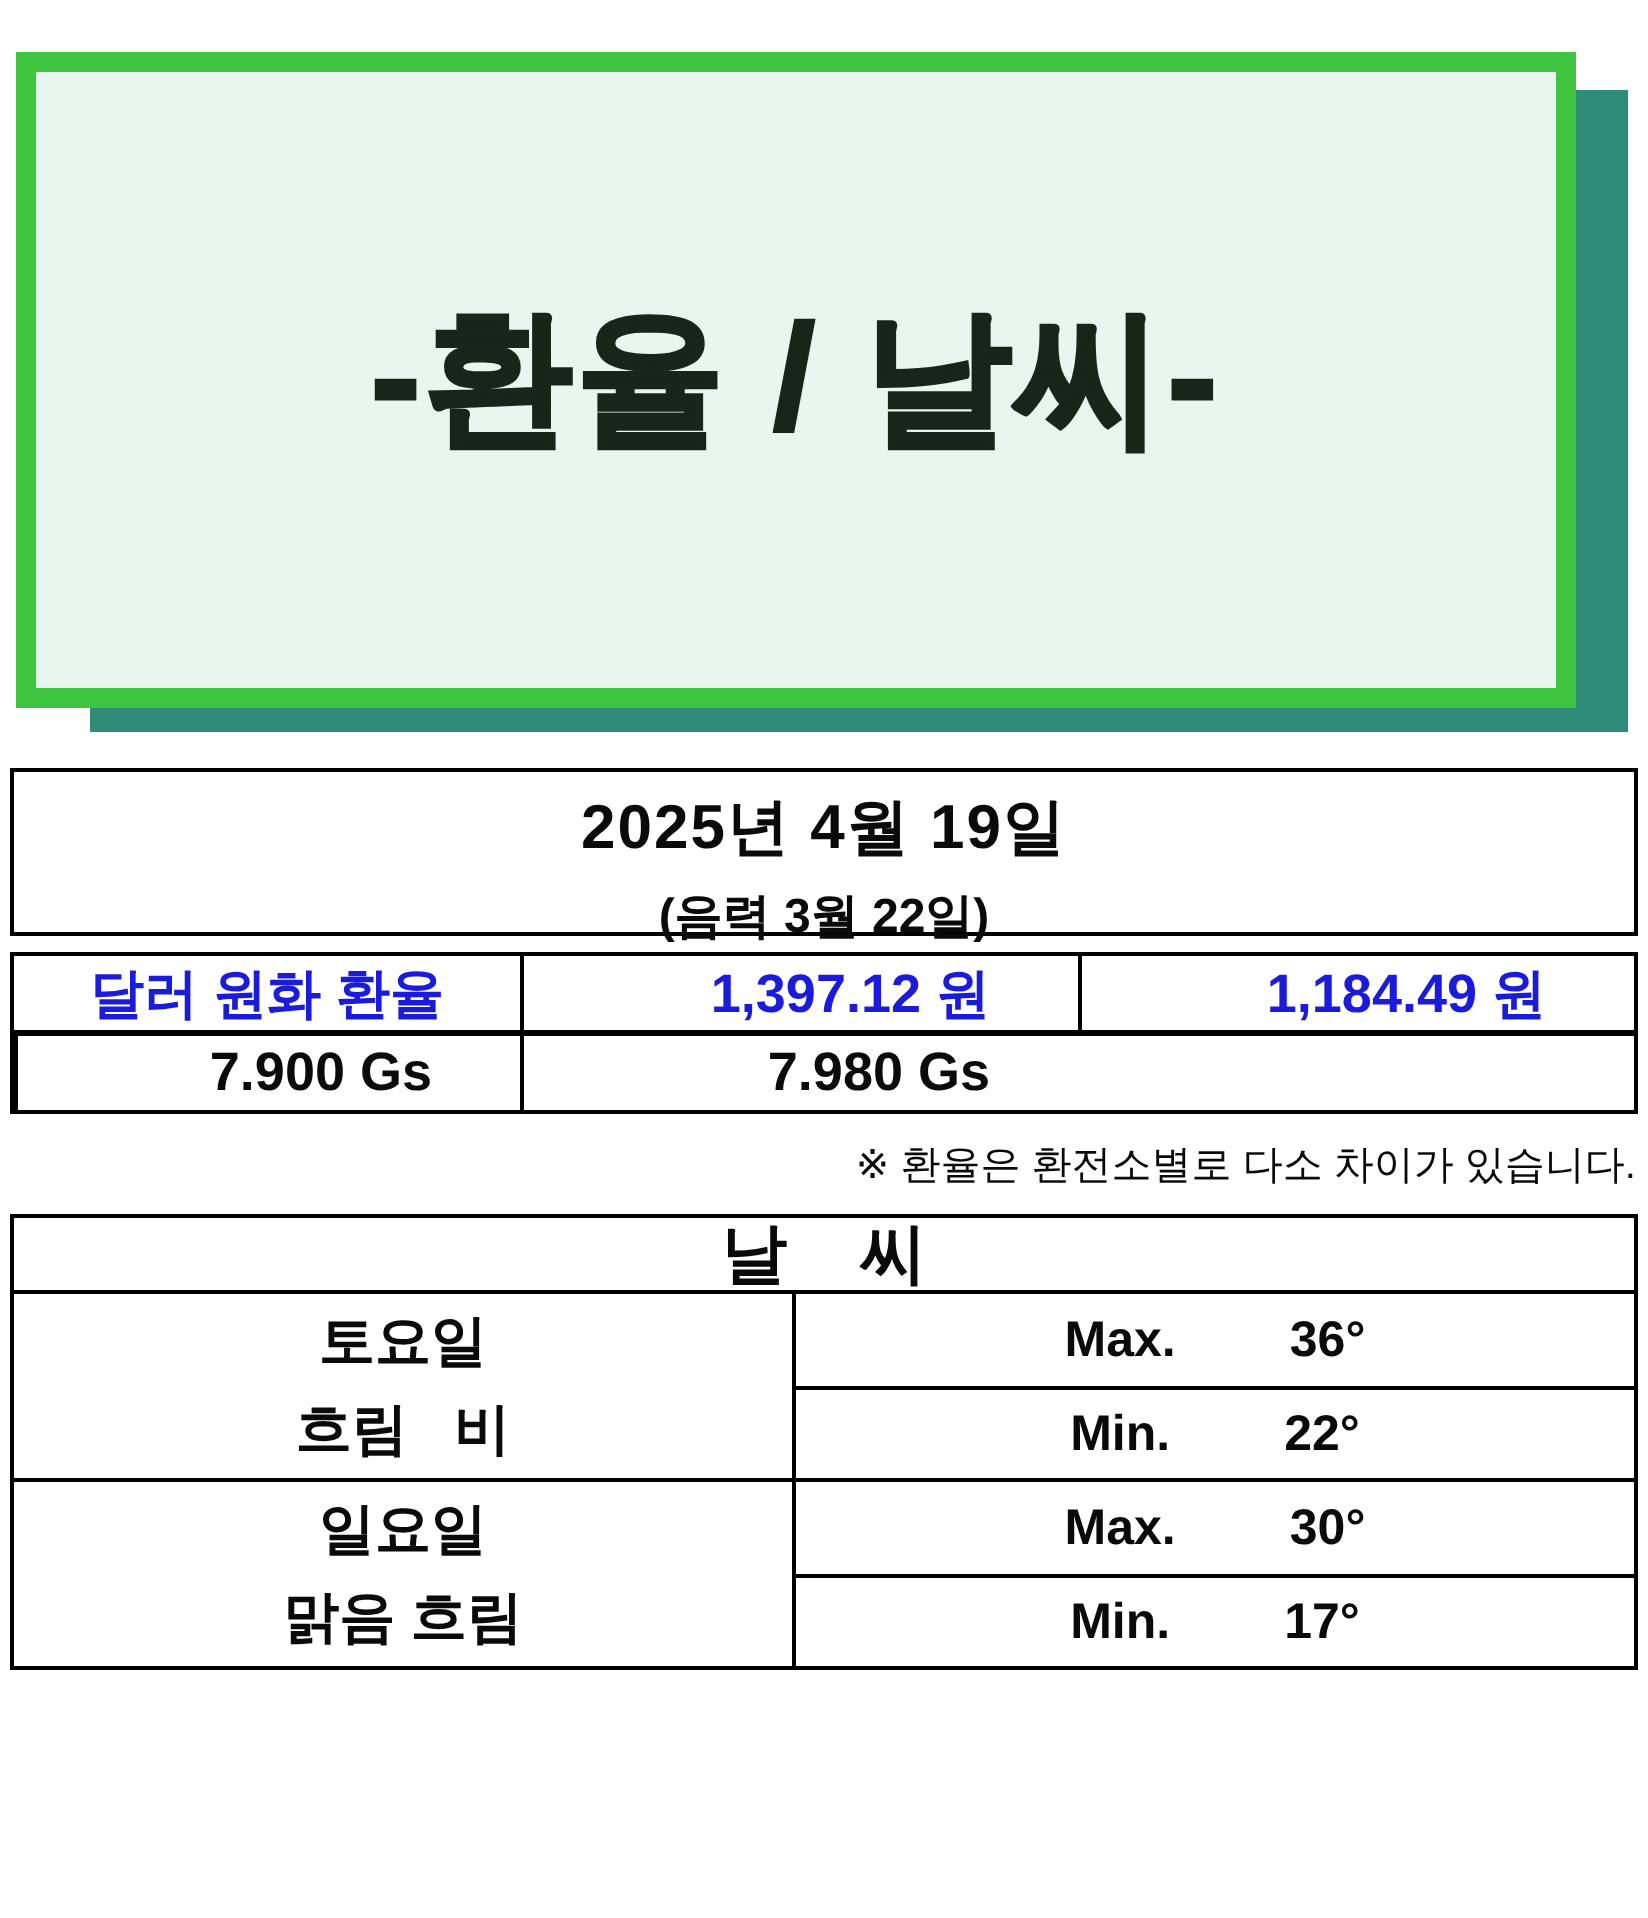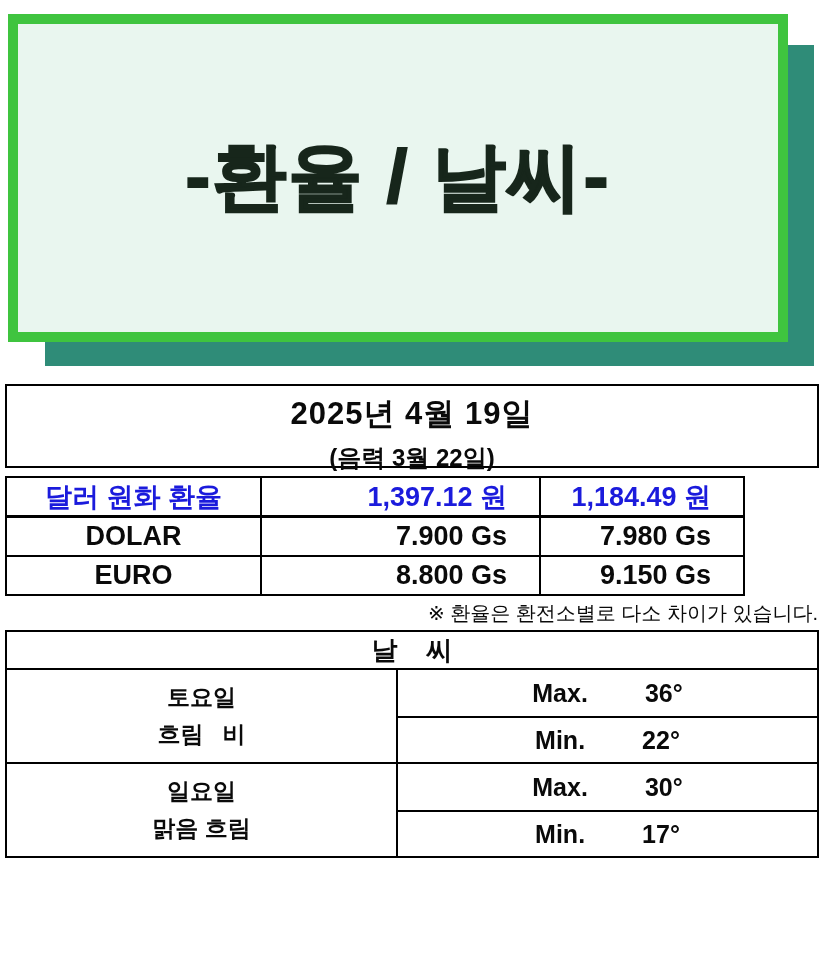--- a/index.html
+++ b/index.html
@@ -20,21 +20,21 @@
   }
   .page{position:relative;width:824px;height:959px;}
 
   
   .title-area{position:relative;width:824px;height:368px;}
   .title-shadow{
     position:absolute;left:45px;top:45px;width:769px;height:321px;
     background:var(--teal);
   }
   .title-box{
-    position:absolute;left:8px;top:14px;width:780px;height:328px;
+    position:absolute;left:8px;top:26px;width:780px;height:328px;
     background:var(--mint);
     border:10px solid var(--green);
     display:flex;align-items:center;justify-content:center;
   }
   .title-text{
     font-size:74px;
     font-weight:900;
     letter-spacing:2px;
     color:var(--title-ink);
     -webkit-text-stroke:2px var(--title-ink);
@@ -51,69 +51,69 @@
     margin-top:7px;
     font-size:31px;font-weight:bold;letter-spacing:1px;white-space:pre;
   }
   .date-lunar{
     margin-top:7px;
     font-size:24px;font-weight:bold;white-space:pre;
   }
 
   
   .fx-table{
-    margin:8px 5px 0 5px;width:740px;
+    margin:8px 5px 0 5px;width:814px;
     border:2px solid #000;
   }
   .fx-row{
     display:grid;
     grid-template-columns:253px 279px 1fr;
     border-bottom:2px solid #000;
   }
   .fx-row.fx-head{border-bottom:3px solid #000;}
   .fx-row:last-child{border-bottom:none;}
   .fx-cell{
     height:37px;
     display:flex;align-items:center;
     font-size:27px;font-weight:bold;
     white-space:pre;
   }
   .fx-cell.lbl{justify-content:center;}
-  .fx-cell.val{justify-content:flex-end;padding-right:32px;border-left:2px solid #000;}
+  .fx-cell.val{justify-content:flex-end;padding-right:44px;border-left:2px solid #000;}
   .fx-head .fx-cell{color:var(--blue);}
 
   
   .fx-note{
-    margin:0 6px 0 5px;height:34px;
+    margin:0 6px 0 5px;height:50px;
     display:flex;align-items:center;justify-content:flex-end;
     font-size:20px;font-weight:normal;
     white-space:pre;
   }
 
   
   .weather-table{
     margin:0 5px 0 5px;width:814px;
     border:2px solid #000;
   }
   .w-header{
     height:38px;border-bottom:2px solid #000;
     display:flex;align-items:center;justify-content:center;
-    font-size:26px;font-weight:bold;white-space:pre;
+    font-size:33px;font-weight:bold;white-space:pre;
   }
   .w-day-group{
     display:grid;
     grid-template-columns:389px 1fr;
     grid-template-rows:46px 46px;
   }
   .w-day-group.first{border-bottom:2px solid #000;}
   .w-day-cell{
     grid-row:1 / span 2;
     display:flex;flex-direction:column;align-items:center;justify-content:center;
     gap:6px;
-    font-size:23px;font-weight:bold;
+    font-size:28px;font-weight:bold;
   }
   .w-day-line{white-space:pre;}
   .w-temp-cell{
     border-left:2px solid #000;
     display:flex;align-items:center;justify-content:center;
     gap:57px;
     font-size:25px;font-weight:bold;
   }
   .w-temp-cell.min{border-top:2px solid #000;}
   .w-temp-label{white-space:pre;}
@@ -136,28 +136,22 @@
     <div class="date-lunar">(음력 3월 22일)</div>
   </div>
 
   <div class="fx-table">
     <div class="fx-row fx-head">
       <div class="fx-cell lbl">달러 원화 환율</div>
       <div class="fx-cell val">1,397.12 원</div>
       <div class="fx-cell val">1,184.49 원</div>
     </div>
     <div class="fx-row">
-      <div class="fx-cell lbl">DOLAR</div>
       <div class="fx-cell val">7.900 Gs</div>
       <div class="fx-cell val">7.980 Gs</div>
-    </div>
-    <div class="fx-row">
-      <div class="fx-cell lbl">EURO</div>
-      <div class="fx-cell val">8.800 Gs</div>
-      <div class="fx-cell val">9.150 Gs</div>
     </div>
   </div>
 
   <div class="fx-note">※ 환율은 환전소별로 다소 차이가 있습니다.</div>
 
   <div class="weather-table">
     <div class="w-header">날    씨</div>
 
     <div class="w-day-group first">
       <div class="w-day-cell">

